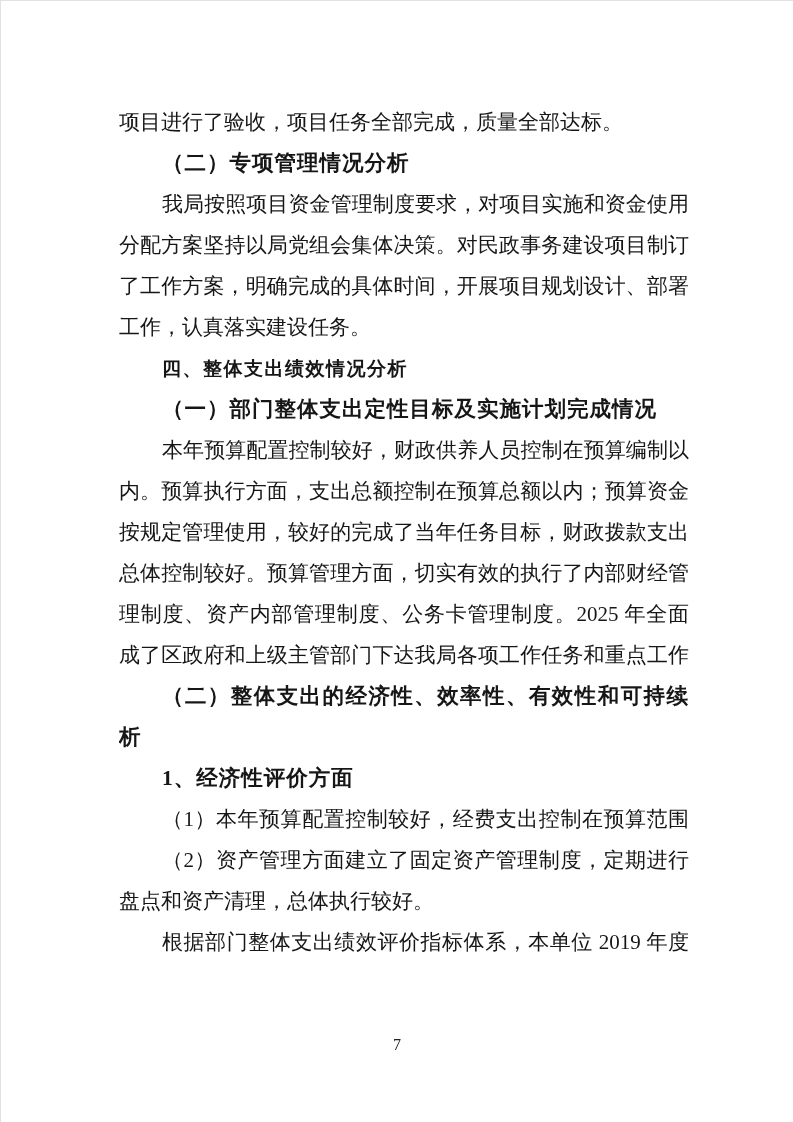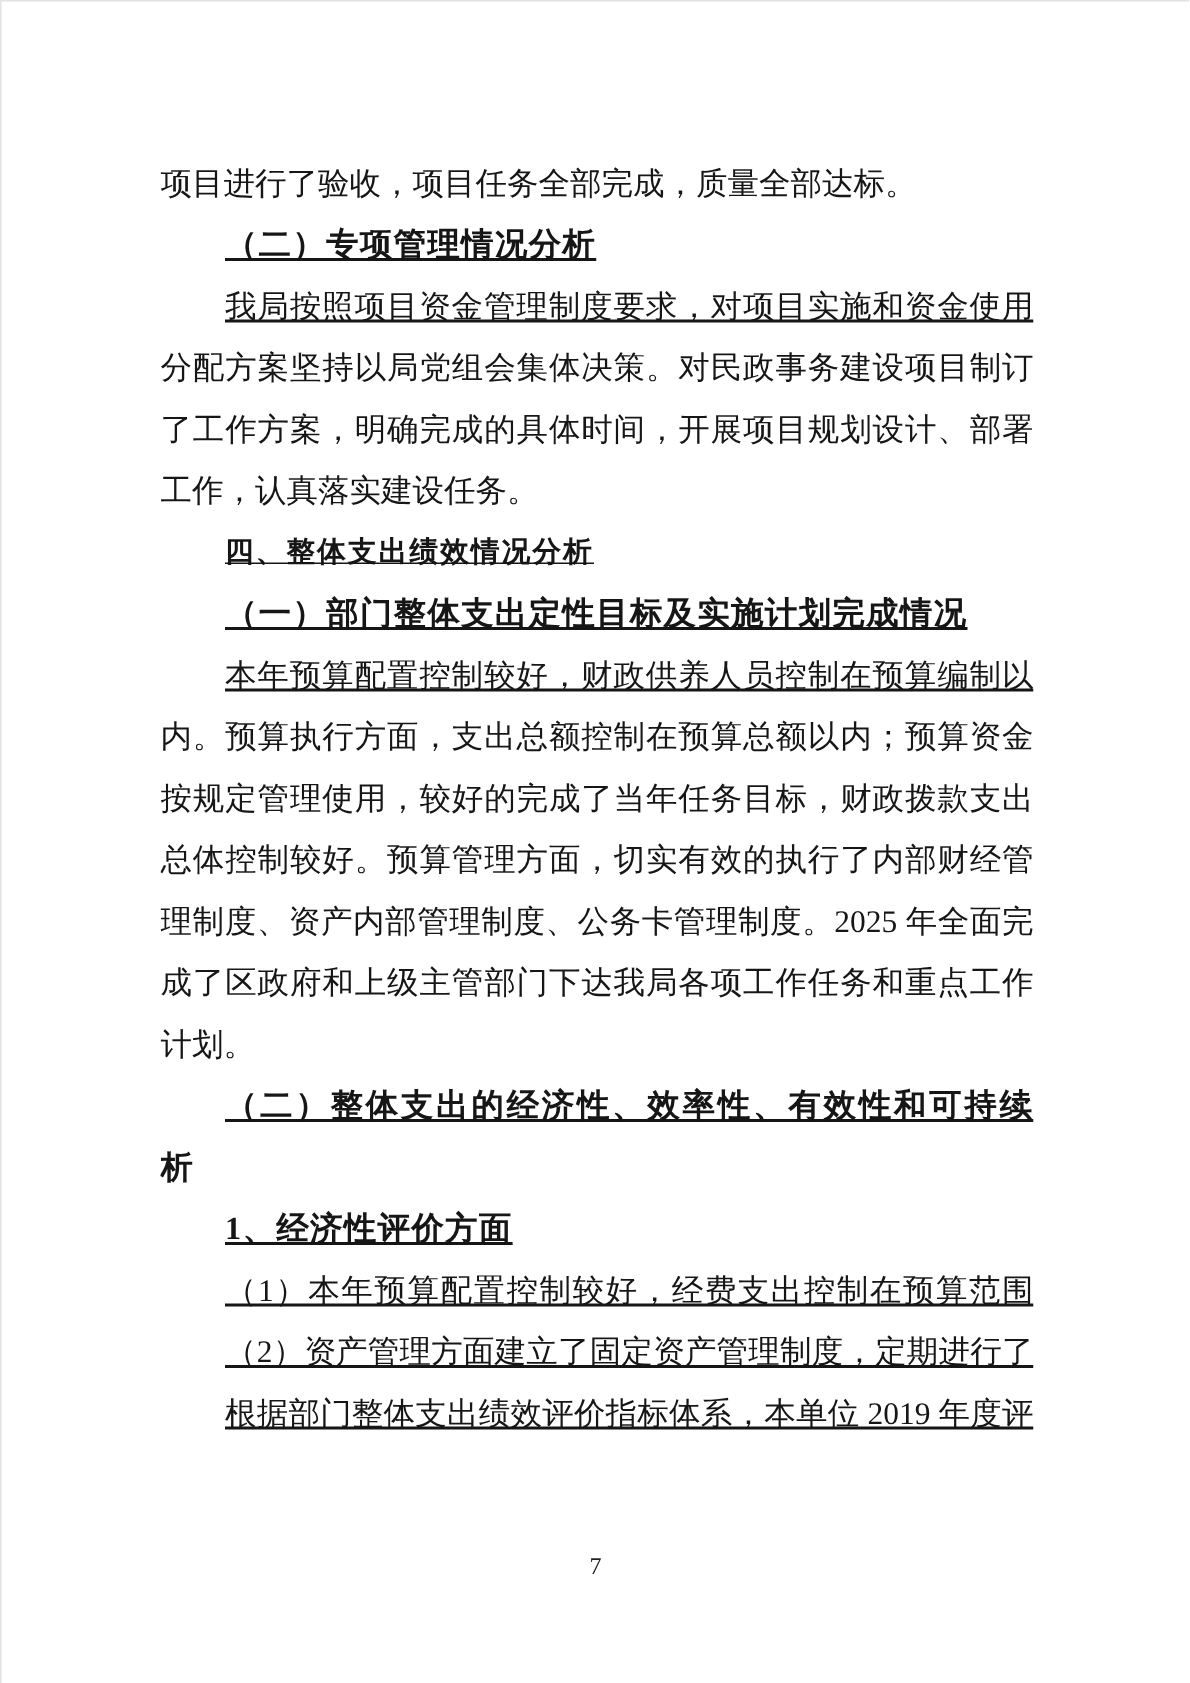--- a/index.html
+++ b/index.html
@@ -26,27 +26,27 @@
     width: 582px;
   }
   .line {
     height: 41px;
     line-height: 41px;
     font-size: 21px;
     text-align: justify;
     text-align-last: justify;
     overflow: hidden;
     white-space: normal;
+    margin-left: 12px;
   }
   .line.last {
     text-align-last: left;
   }
   .line.indent {
     padding-left: 43px;
-    text-decoration: underline;
   }
   .line.kai {
     font-weight: bold;
     font-size: 21.5px;
     letter-spacing: 1px;
   }
   .line.hei {
     font-family: "Liberation Sans", "DejaVu Sans", sans-serif;
     font-weight: bold;
     font-size: 19px;
@@ -76,22 +76,22 @@
       <div class="line body">了工作方案，明确完成的具体时间，开展项目规划设计、部署</div>
       <div class="line body last">工作，认真落实建设任务。</div>
       <div class="line hei indent last">四、整体支出绩效情况分析</div>
       <div class="line kai indent last">（一）部门整体支出定性目标及实施计划完成情况</div>
       <div class="line body indent">本年预算配置控制较好，财政供养人员控制在预算编制以</div>
       <div class="line body">内。预算执行方面，支出总额控制在预算总额以内；预算资金</div>
       <div class="line body">按规定管理使用，较好的完成了当年任务目标，财政拨款支出</div>
       <div class="line body">总体控制较好。预算管理方面，切实有效的执行了内部财经管</div>
       <div class="line body">理制度、资产内部管理制度、公务卡管理制度。2025 年全面完</div>
       <div class="line body">成了区政府和上级主管部门下达我局各项工作任务和重点工作</div>
-      <div class="line body last">计划。</div>
       <div class="line kai indent">（二）整体支出的经济性、效率性、有效性和可持续性分</div>
       <div class="line kai last">析</div>
       <div class="line kai indent last">1、经济性评价方面</div>
       <div class="line body indent last">（1）本年预算配置控制较好，经费支出控制在预算范围内。</div>
       <div class="line body indent">（2）资产管理方面建立了固定资产管理制度，定期进行了</div>
+      <div class="line body last">盘点和资产清理，总体执行较好。</div>
       <div class="line body indent">根据部门整体支出绩效评价指标体系，本单位 2019 年度评</div>
     </div>
   <div class="page-number">7</div>
 </div>
 
 </body></html>

